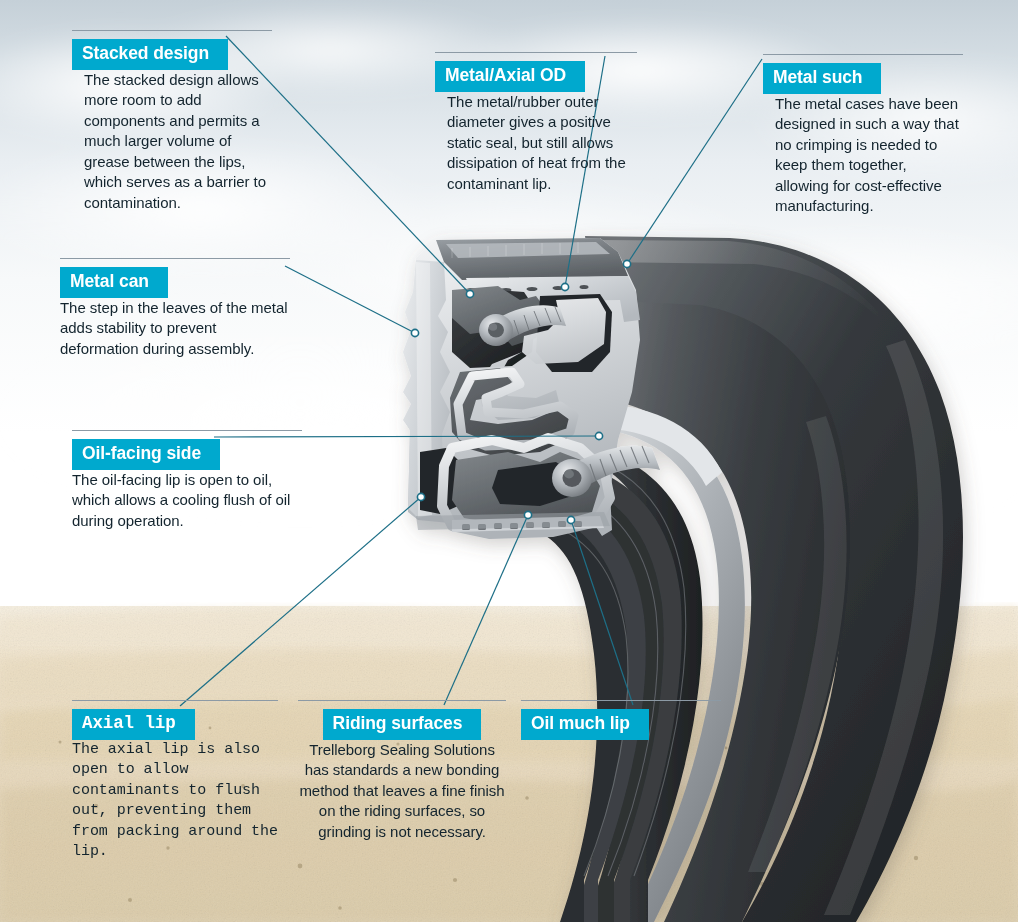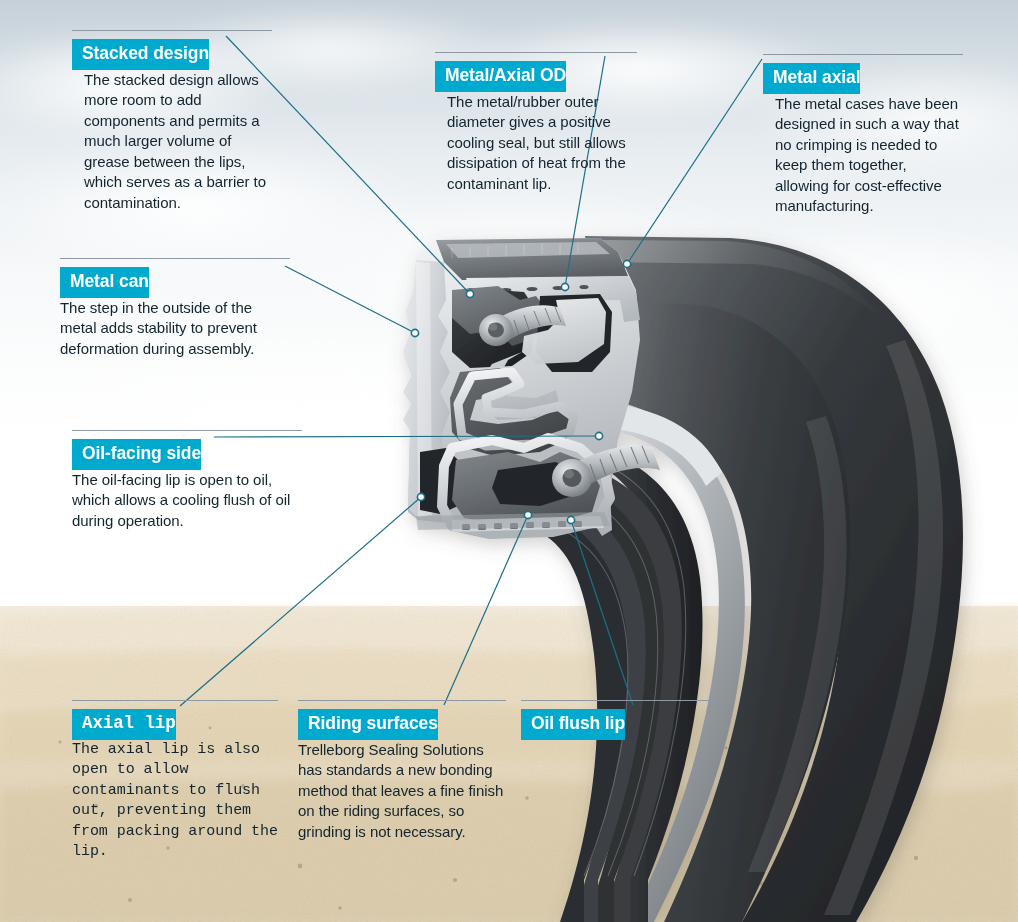--- a/index.html
+++ b/index.html
@@ -27,21 +27,21 @@
     background:#8c9aa5;
     margin-bottom:8px;
   }
   .badge {
     display:inline-block;
     background:#00a9ce;
     color:#ffffff;
     font-weight:bold;
     font-size:17.5px;
     line-height:1;
-    padding:6px 0 7px 10px;
+    padding:6px 19px 7px 10px;
     letter-spacing:-0.1px;
     white-space:nowrap;
   }
   .body {
     font-size:15px;
     line-height:20.6px;
     color:#13242e;
     letter-spacing:-0.05px;
   }
   .body.indent { padding-left:12px; }
@@ -424,49 +424,49 @@
 
 <div class="callout" style="left:72px; top:30px; width:200px;">
   <div class="rule"></div>
   <div class="badge">Stacked design</div>
   <div class="body indent">The stacked design allows more room to add components and permits a much larger volume of grease between the lips, which serves as a barrier to contamination.</div>
 </div>
 
 <div class="callout" style="left:435px; top:52px; width:202px;">
   <div class="rule"></div>
   <div class="badge">Metal/Axial OD</div>
-  <div class="body indent">The metal/rubber outer diameter gives a positive cooling seal, but still allows dissipation of heat from the contaminant lip.</div>
+  <div class="body indent">The metal/rubber outer diameter gives a positive static seal, but still allows dissipation of heat from the contaminant lip.</div>
 </div>
 
 <div class="callout" style="left:763px; top:54px; width:200px;">
   <div class="rule"></div>
-  <div class="badge">Metal axial</div>
+  <div class="badge">Metal such</div>
   <div class="body indent">The metal cases have been designed in such a way that no crimping is needed to keep them together, allowing for cost-effective manufacturing.</div>
 </div>
 
 <div class="callout" style="left:60px; top:258px; width:230px;">
   <div class="rule"></div>
   <div class="badge">Metal can</div>
-  <div class="body">The step in the outside of the metal adds stability to prevent deformation during assembly.</div>
+  <div class="body">The step in the leaves of the metal adds stability to prevent deformation during assembly.</div>
 </div>
 
 <div class="callout" style="left:72px; top:430px; width:230px;">
   <div class="rule"></div>
   <div class="badge">Oil-facing side</div>
   <div class="body">The oil-facing lip is open to oil, which allows a cooling flush of oil during operation.</div>
 </div>
 
 <div class="callout" style="left:72px; top:700px; width:206px;font-family:Liberation Mono, monospace;">
   <div class="rule"></div>
   <div class="badge">Axial lip</div>
   <div class="body">The axial lip is also open to allow contaminants to flush out, preventing them from packing around the lip.</div>
 </div>
 
-<div class="callout" style="left:298px; top:700px; width:208px;">
+<div class="callout" style="left:298px; top:700px; width:208px;text-align:center;">
   <div class="rule"></div>
   <div class="badge">Riding surfaces</div>
   <div class="body">Trelleborg Sealing Solutions has standards a new bonding method that leaves a fine finish on the riding surfaces, so grinding is not necessary.</div>
 </div>
 
 <div class="callout" style="left:521px; top:700px; width:200px;">
   <div class="rule"></div>
-  <div class="badge">Oil flush lip</div>
+  <div class="badge">Oil much lip</div>
 </div>
 
 </body></html>

